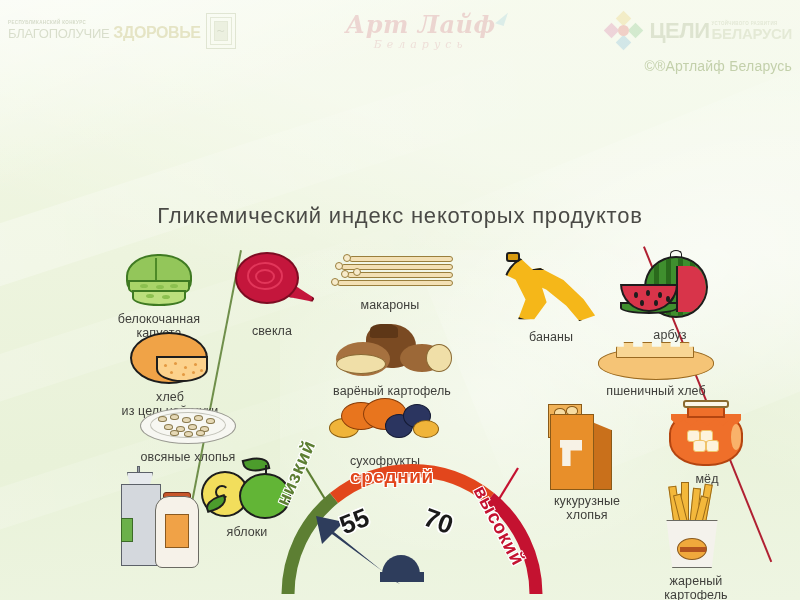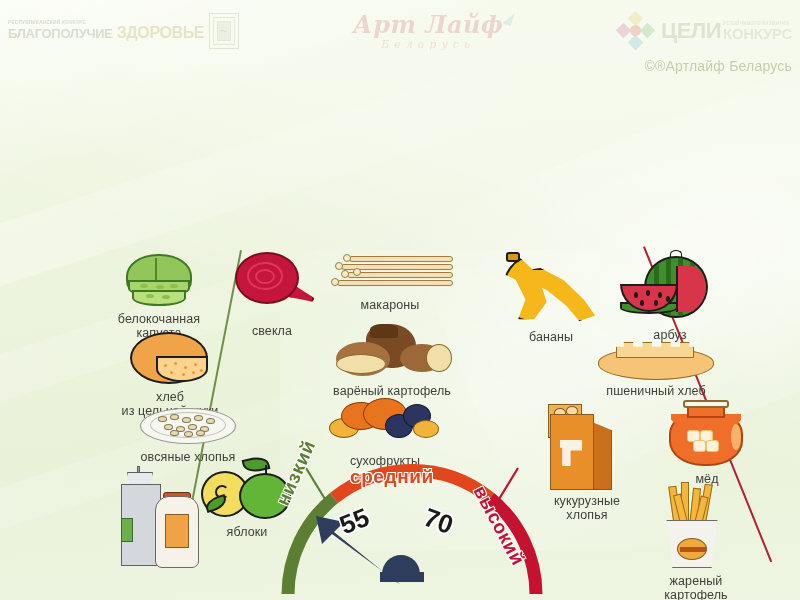--- a/index.html
+++ b/index.html
@@ -54,21 +54,21 @@
 
   
   .logo-health { gap: 5px; }
   .logo-health .txtwrap { display: flex; flex-direction: column; line-height: 1; }
   .logo-health .tiny {
     font-size: 4.5px; letter-spacing: .4px; color: #7c8a5e;
     font-weight: bold; text-transform: uppercase; white-space: nowrap;
   }
   .logo-health .big-row { display: flex; align-items: baseline; gap: 4px; }
   .logo-health .w1 {
-    font-size: 13px; font-weight: bold; color: #8d9a70; letter-spacing: -0.3px;
+    font-size: 13px; font-weight: normal; color: #8d9a70; letter-spacing: -0.3px;
   }
   .logo-health .w2 {
     font-size: 16px; font-weight: bold; color: #b9b05d; letter-spacing: -0.4px;
   }
   .logo-health .emblem {
     width: 30px; height: 36px;
     border: 1px solid #aab58c;
     display: flex; align-items: center; justify-content: center;
     position: relative;
   }
@@ -578,29 +578,30 @@
         <i class="d-n"></i>
           <i class="d-w"></i>
           <i class="d-e"></i>
           <i class="d-s"></i>
           <i class="d-c"></i>
       </div>
       <div class="wordwrap">
         <span class="celi">ЦЕЛИ</span>
         <span class="right">
           <span class="mini">УСТОЙЧИВОГО РАЗВИТИЯ</span>
-          <span class="bel">КОНКУРС</span>
+          <span class="bel">БЕЛАРУСИ</span>
         </span>
       </div>
     </div>
 
   </div>
 
   <div class="copyright">©®Артлайф Беларусь</div>
 
+  <div class="subtitle">Гликемический индекс некоторых продуктов</div>
 
   <div class="divider left"></div>
   <div class="divider right"></div>
 
   <div class="item" style="left:92px; top:252px; width:134px;">
     <div class="art cabbage">
       <div class="head"></div>
         <div class="vein"></div>
       <div class="lf1"></div>
         <div class="lf2"></div>

